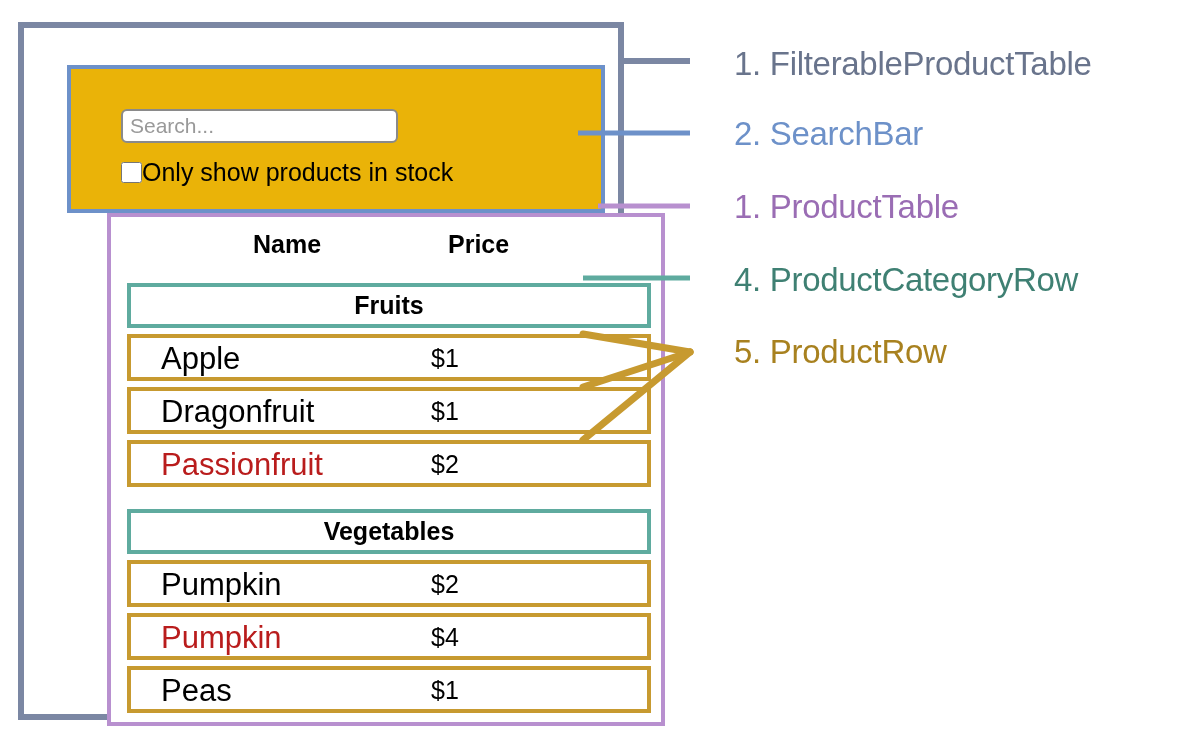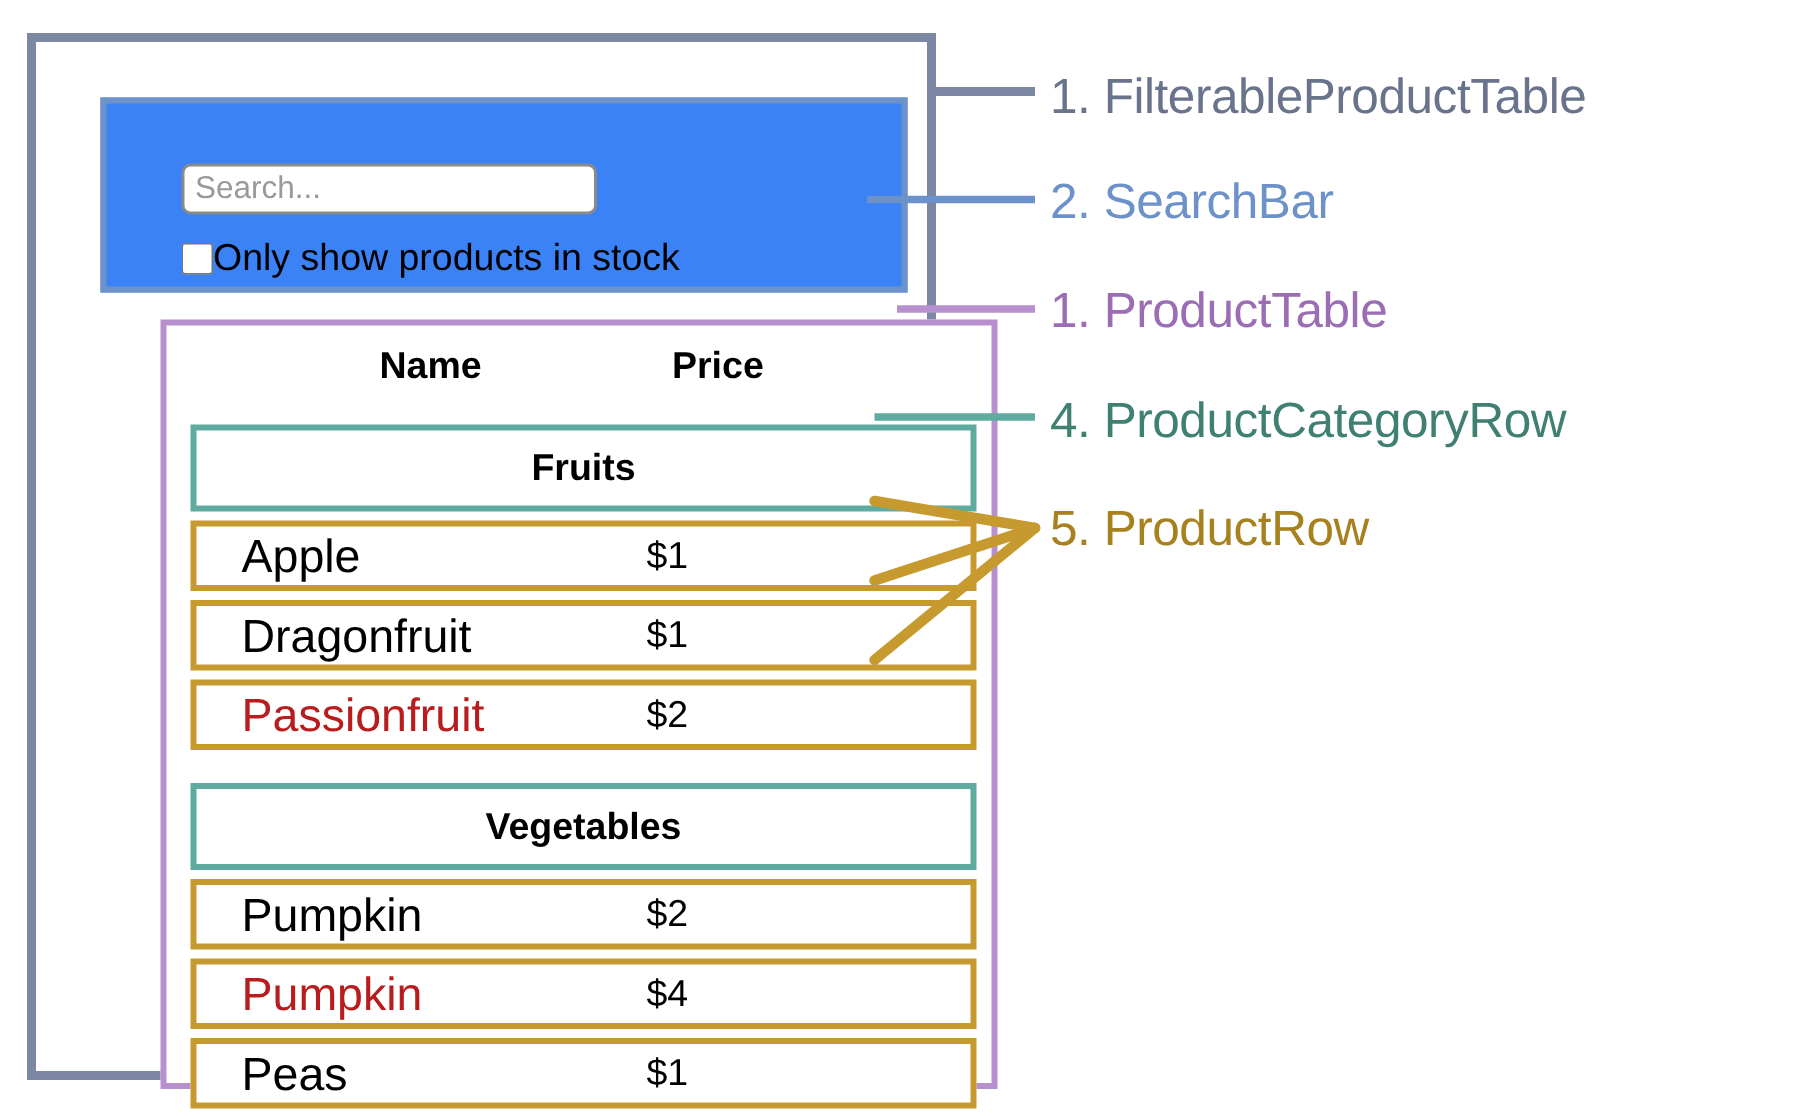--- a/index.html
+++ b/index.html
@@ -27,24 +27,24 @@
     box-sizing: border-box;
     background: #ffffff;
   }
 
   
   #searchbar-box {
     position: absolute;
     left: 43px;
     top: 37px;
     width: 538px;
-    height: 130px;
+    height: 148px;
     border: 4px solid #6d91c9;
     box-sizing: border-box;
-    background: #3b82f6;
+    background: #eab308;
   }
   #search-input {
     position: absolute;
     left: 50px;
     top: 40px;
     width: 277px;
     height: 34px;
     border: 2px solid #8a8a8a;
     border-radius: 6px;
     box-sizing: border-box;
@@ -113,21 +113,21 @@
 
   #rows-area {
     position: absolute;
     left: 16px;
     top: 66px;
     width: 524px;
   }
 
   .category-row {
     position: relative;
-    height: 58px;
+    height: 45px;
     border: 4px solid #5fab9f;
     box-sizing: border-box;
     background: #ffffff;
     display: flex;
     align-items: center;
     justify-content: center;
     font-weight: bold;
     font-size: 25px;
     color: #000000;
   }
@@ -172,20 +172,21 @@
   }
 
   
   .legend-label {
     position: absolute;
     font-family: "Liberation Sans", sans-serif;
     font-size: 33px;
     letter-spacing: -0.3px;
     white-space: nowrap;
     line-height: 1;
+    margin-left: 34px;
   }
   #legend-1 { left: 700px; top: 47px;  color: #69748c; }
   #legend-2 { left: 700px; top: 117px; color: #6d91c9; }
   #legend-3 { left: 700px; top: 190px; color: #9a6db4; }
   #legend-4 { left: 700px; top: 263px; color: #3f8073; }
   #legend-5 { left: 700px; top: 335px; color: #a8811f; }
 </style>
 </head>
 <body>
 

